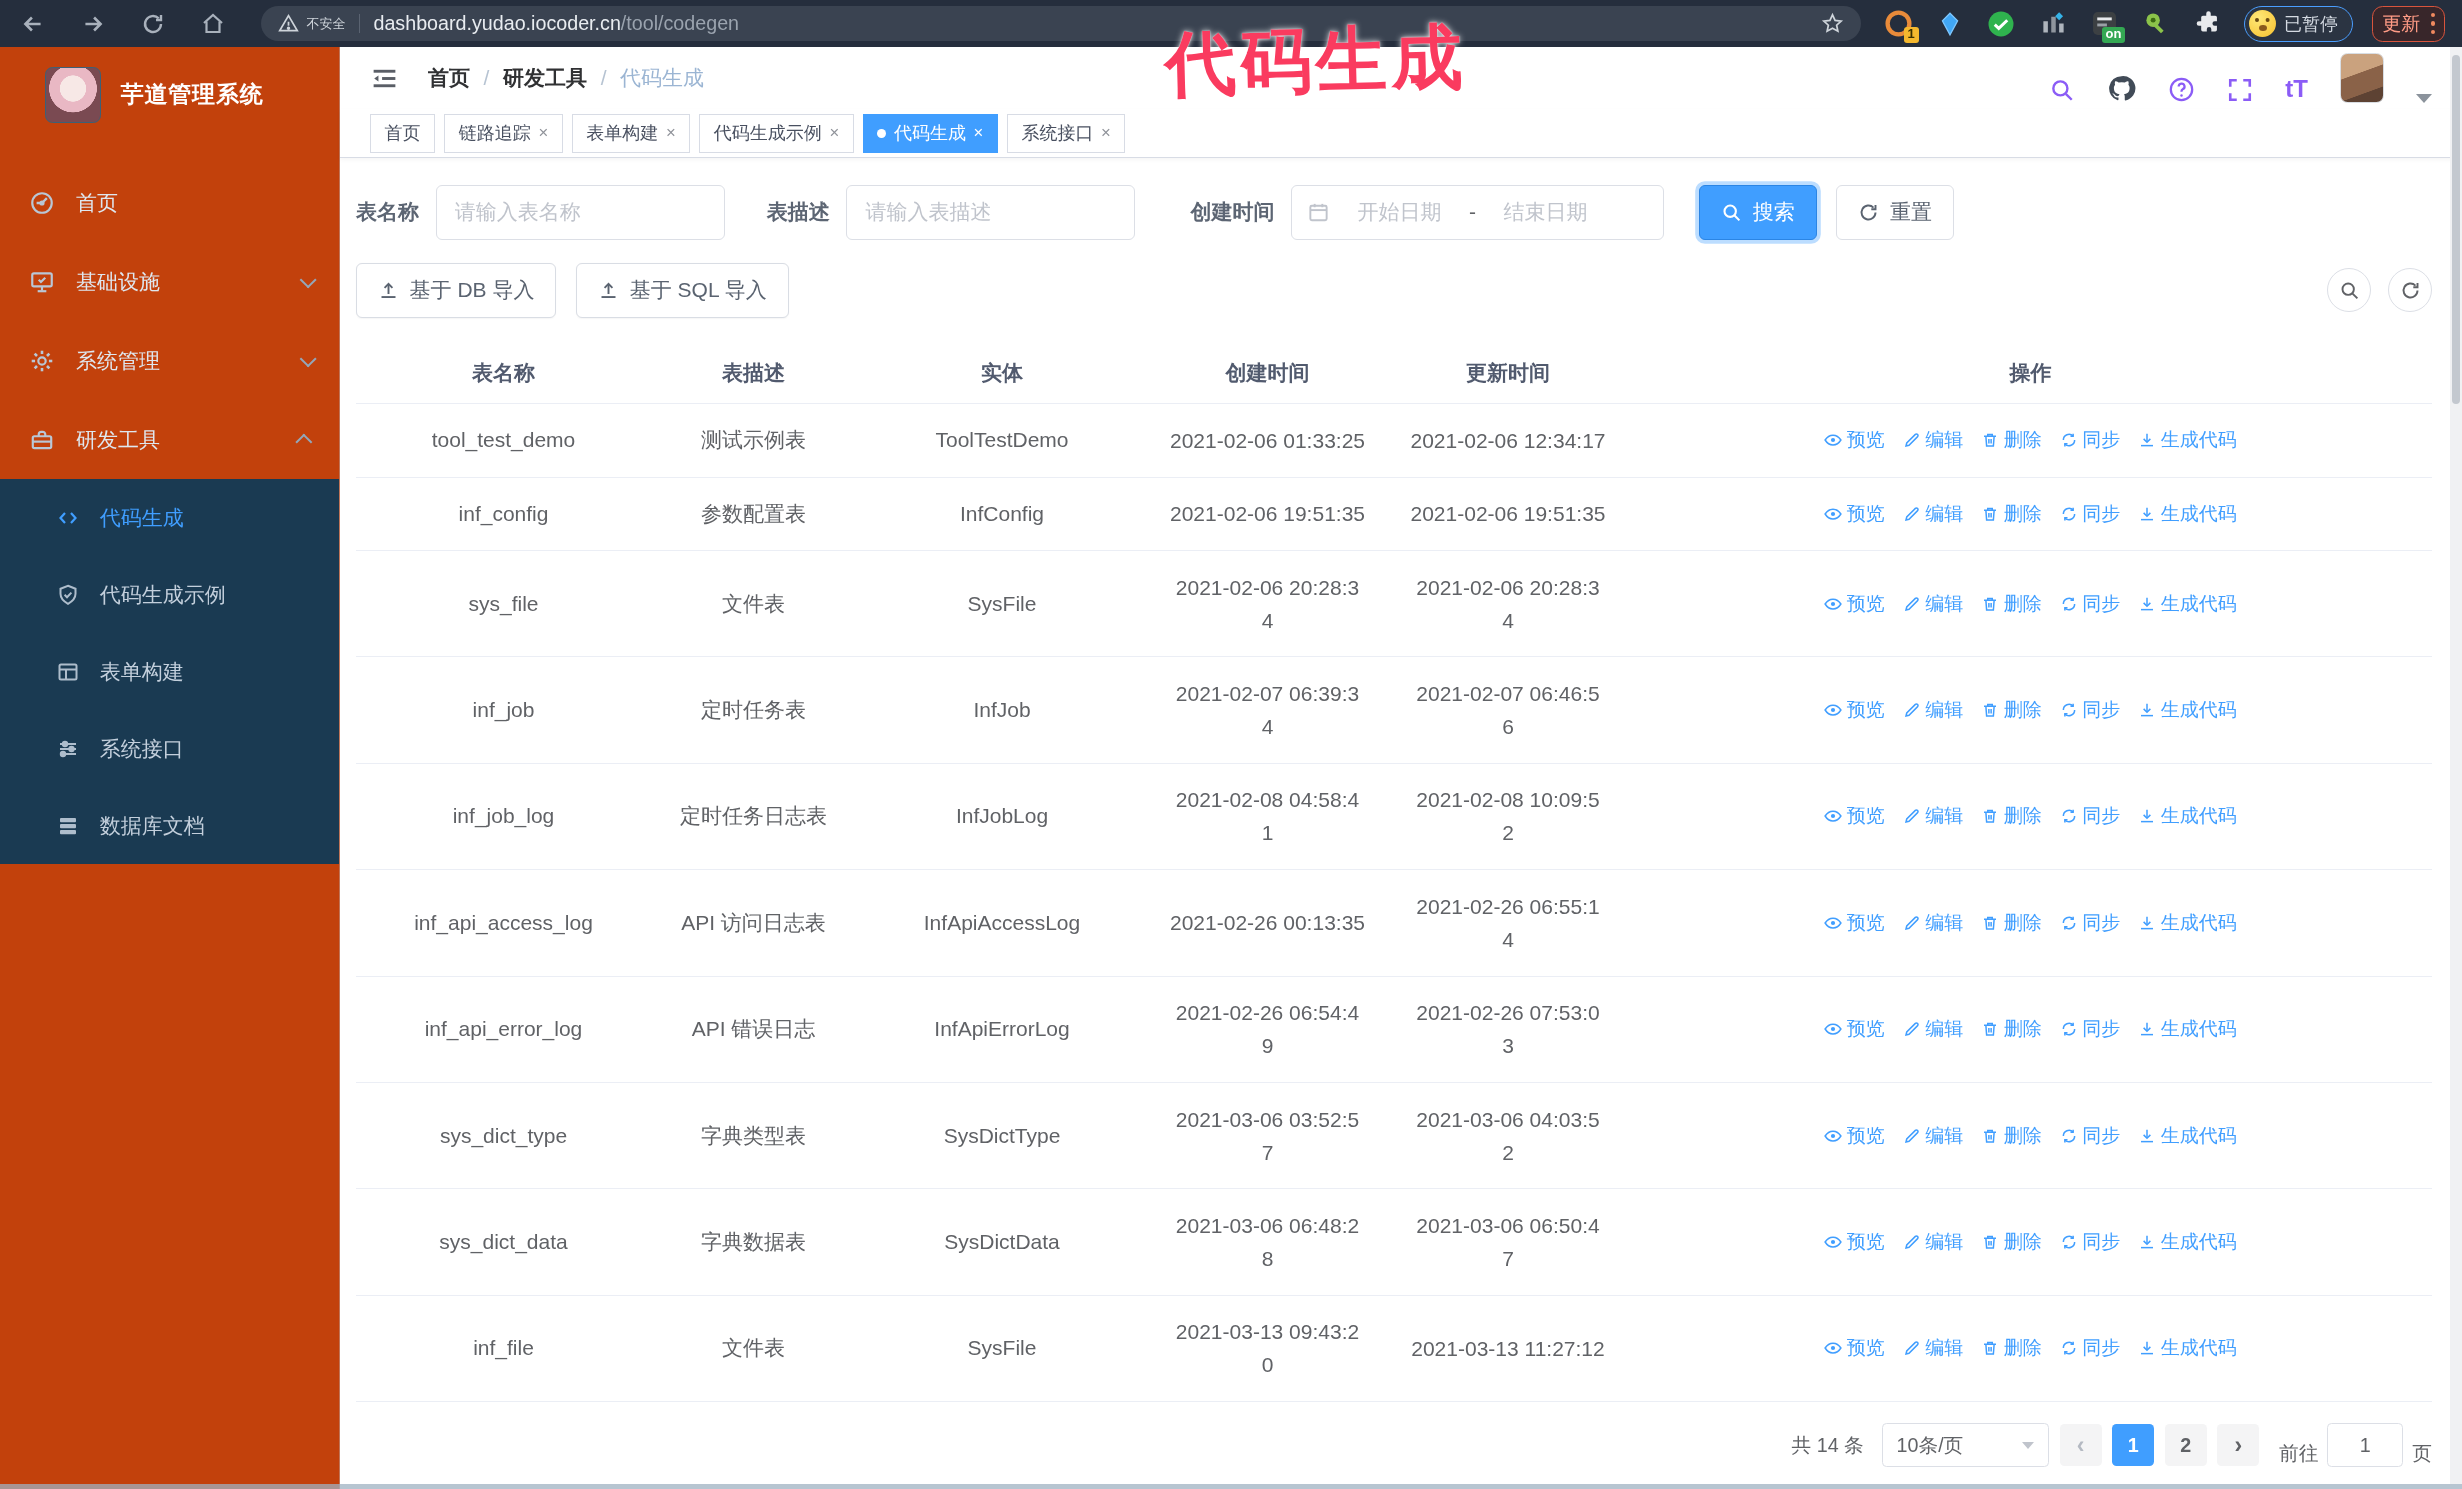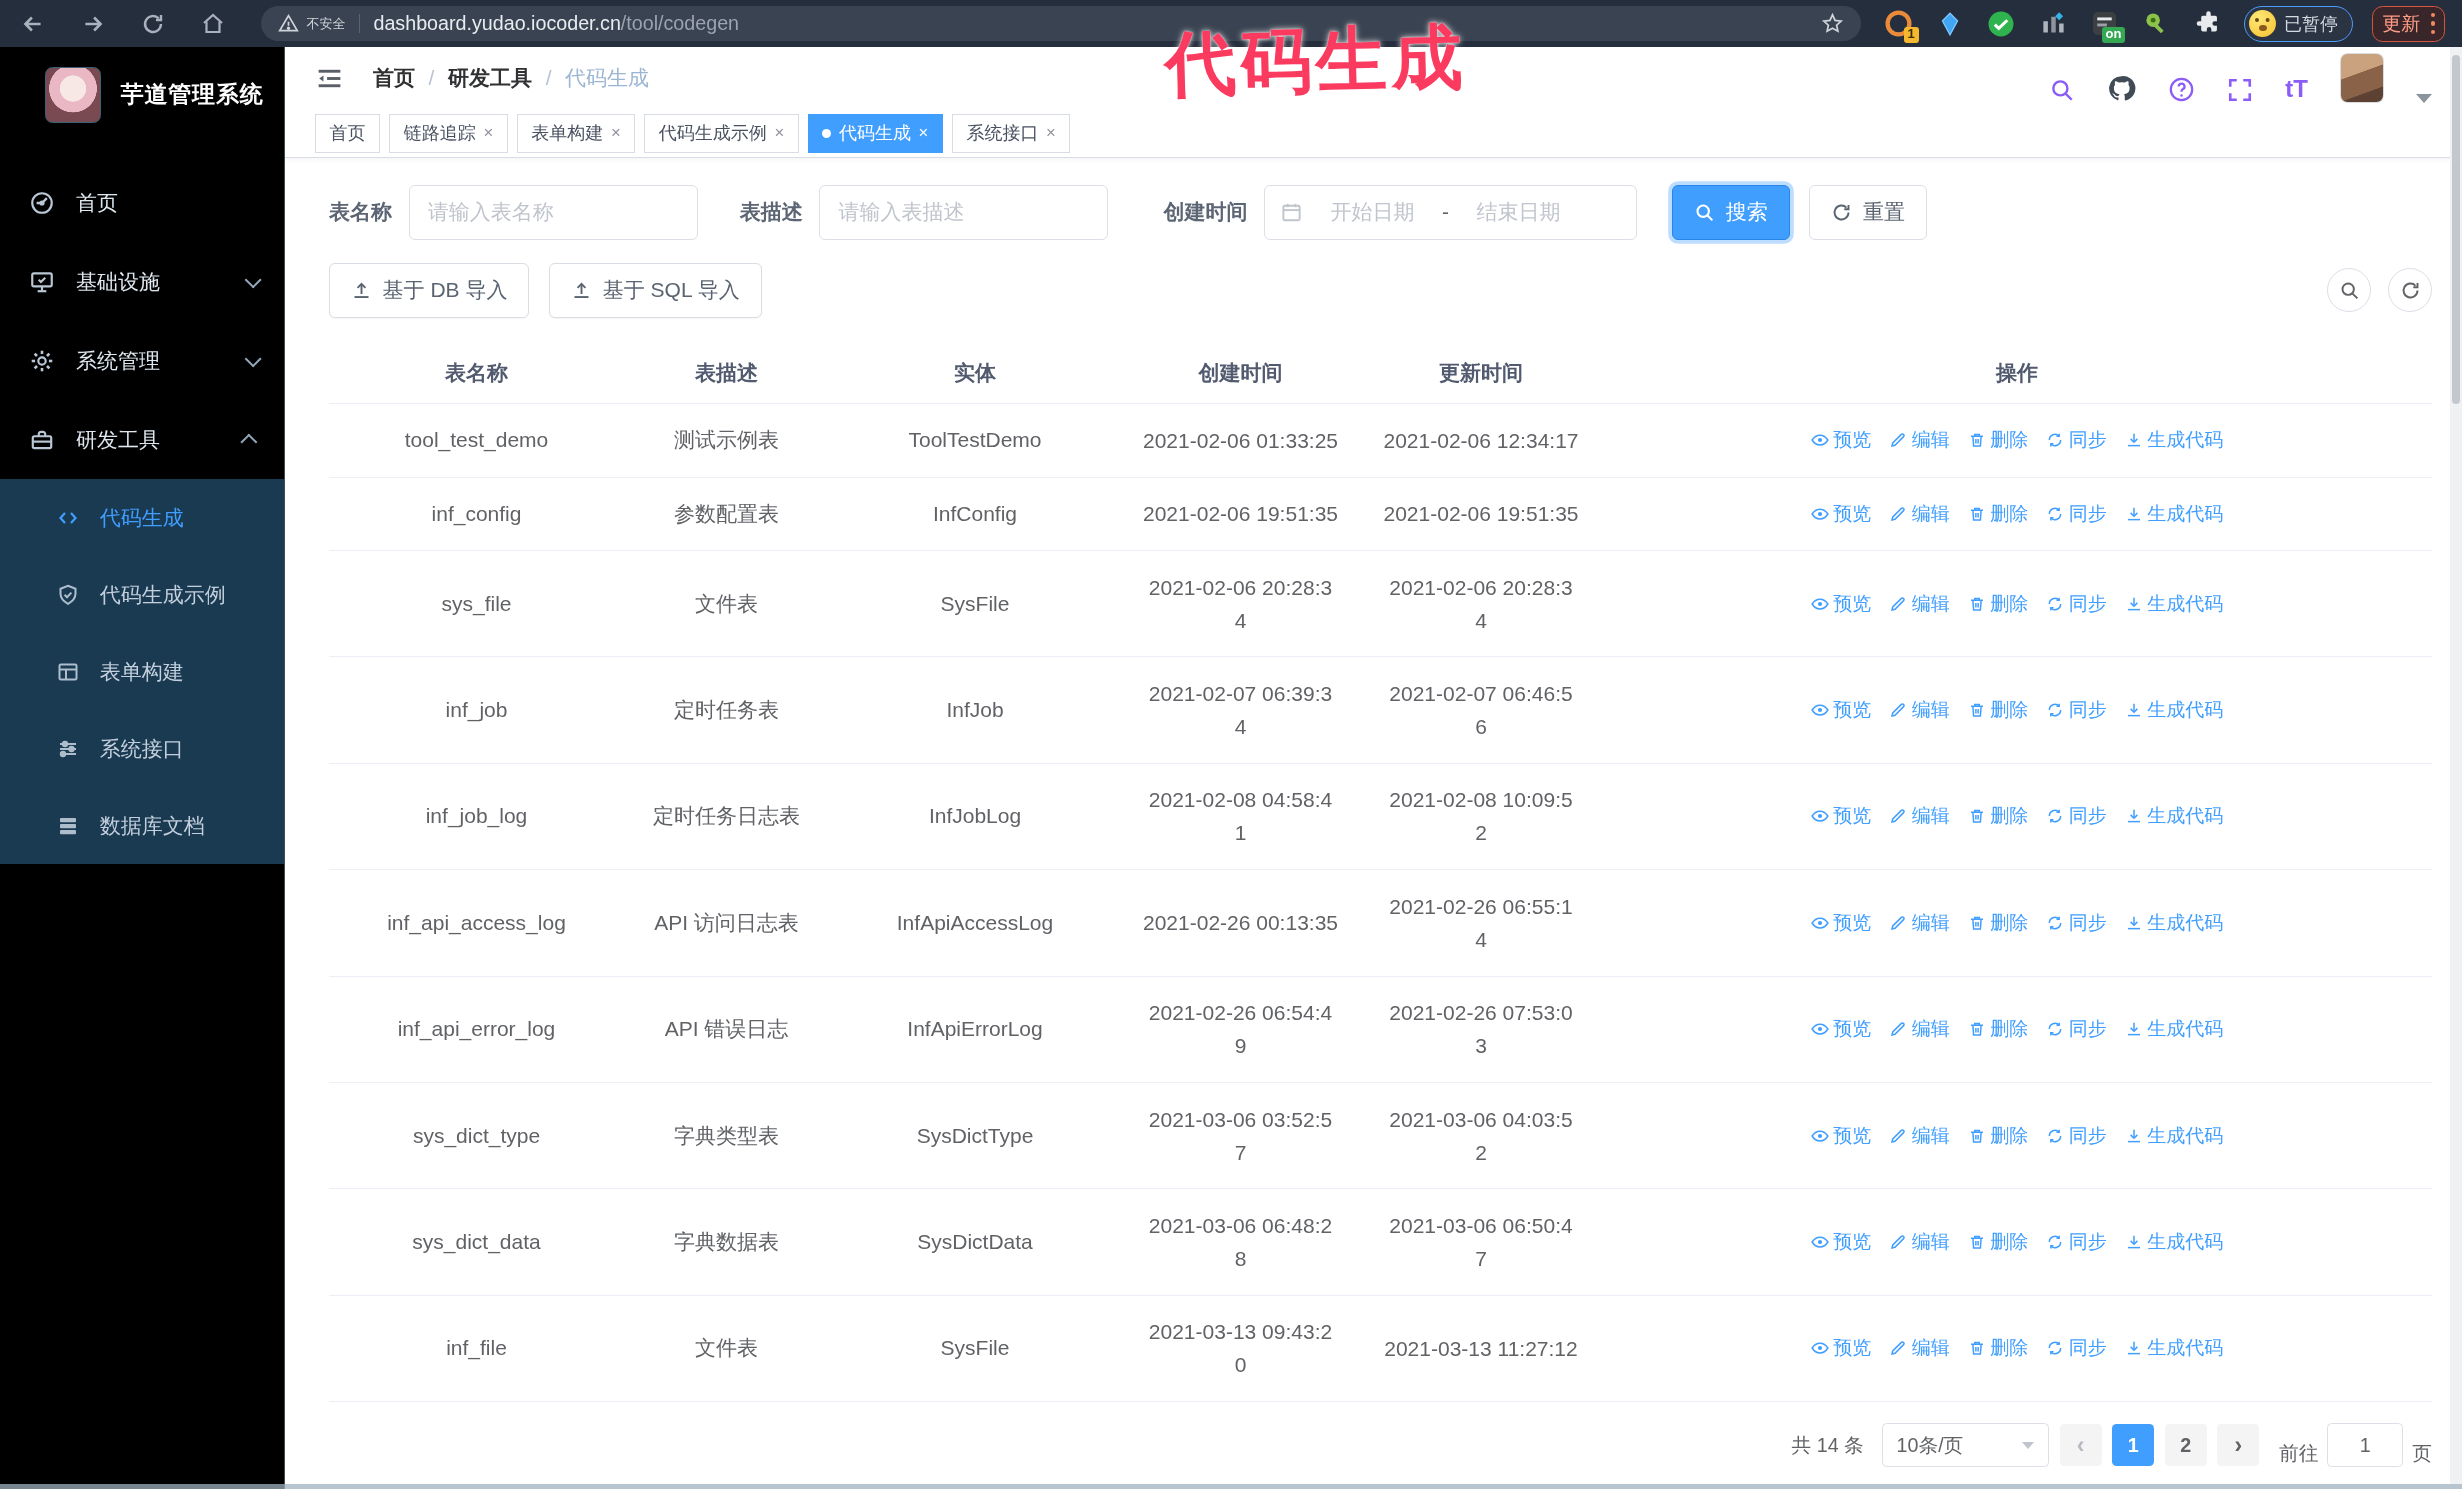--- a/index.html
+++ b/index.html
@@ -28,21 +28,21 @@
   .profile-pill .txt { font-size:18px; color:#d4dae2; white-space:nowrap; }
   .update-cluster { height:36px; border:1.5px solid #d9543c; border-radius:10.6px; background:#38262a; display:flex; align-items:center; gap:10.6px; padding:0 9px; }
   .update-cluster .txt { font-size:19px; color:#ff9b85; white-space:nowrap; }
   .kebab { display:flex; flex-direction:column; gap:3.8px; }
   .kebab i { width:4.5px; height:4.5px; border-radius:50%; background:#f08a5f; }
 
   
   .app { display:flex; height:1443px; position:relative; }
 
   
-  .sidebar { width:285px; background:#000000; flex:none; display:flex; flex-direction:column; border-right:1.5px solid rgba(190,215,235,.35); }
+  .sidebar { width:340px; background:#c2410c; flex:none; display:flex; flex-direction:column; border-right:1.5px solid rgba(190,215,235,.35); }
   .logo-row { height:95px; display:flex; align-items:center; padding-left:45px; gap:19.7px; }
   .logo-img { width:56px; height:56px; border-radius:7.6px; flex:none;
     background:radial-gradient(circle at 50% 38%,#f7e8e6 0 30%,#e9b8c4 31% 55%,#7a4a52 56% 100%); border:1.5px solid #3c6076; }
   .logo-title { font-size:23px; font-weight:bold; color:#ffffff; letter-spacing:0.8px; }
   .menu { margin-top:21px; }
   .menu-item { height:79px; display:flex; align-items:center; padding:0 27px 0 29px; gap:21px; color:#dfe7ef; font-size:21px; cursor:pointer; }
   .menu-item .mi-icon { color:#b9c7d6; flex:none; }
   .chev { margin-left:auto; width:12px; height:12px; border-right:2.3px solid #93a7ba; border-bottom:2.3px solid #93a7ba; flex:none; }
   .chev.down { transform:rotate(45deg) translateY(-3px); }
   .chev.up { transform:rotate(-135deg) translateY(-3px); }
@@ -64,21 +64,21 @@
   .caret-down { width:0; height:0; border-left:8.3px solid transparent; border-right:8.3px solid transparent; border-top:9.8px solid #8b939c; }
 
   .tags-bar { height:52px; background:#fff; border-bottom:0.8px solid #d8dce5; box-shadow:0 1.5px 4.5px rgba(0,0,0,.04); display:flex; align-items:center; padding:0 30px; gap:9px; }
   .tag { height:39px; border:0.8px solid #d8dce5; background:#fff; color:#495060; font-size:18px; display:flex; align-items:center; gap:7.6px; padding:0 13.6px; cursor:pointer; white-space:nowrap; }
   .tag .dot { width:9px; height:9px; border-radius:50%; background:#fff; display:none; }
   .tag .close { font-size:16.7px; color:#90939a; line-height:1; }
   .tag.active { background:#409eff; border-color:#409eff; color:#fff; }
   .tag.active .dot { display:block; }
   .tag.active .close { color:#fff; }
 
-  .content { padding:27px 30px 0 44px; flex:1; display:flex; flex-direction:column; }
+  .content { padding:27px 30px 0 16px; flex:1; display:flex; flex-direction:column; }
 
   
   .filter-row { display:flex; align-items:center; }
   .f-label { font-size:21px; color:#5c6573; font-weight:600; margin-right:16.7px; white-space:nowrap; }
   .f-input { width:289px; height:55px; border:0.8px solid #dcdfe6; border-radius:6px; padding:0 18px; font-size:21px; color:#606266; outline:none; font-family:inherit; }
   .f-input::placeholder, .date-box input::placeholder { color:#c0c4cc; }
   .gap-desc { margin-left:42px; }
   .gap-date { margin-left:55px; }
   .date-box { width:373px; height:55px; border:0.8px solid #dcdfe6; border-radius:6px; display:flex; align-items:center; padding:0 15px; gap:9px; }
   .date-box .cal { color:#c0c4cc; flex:none; }

